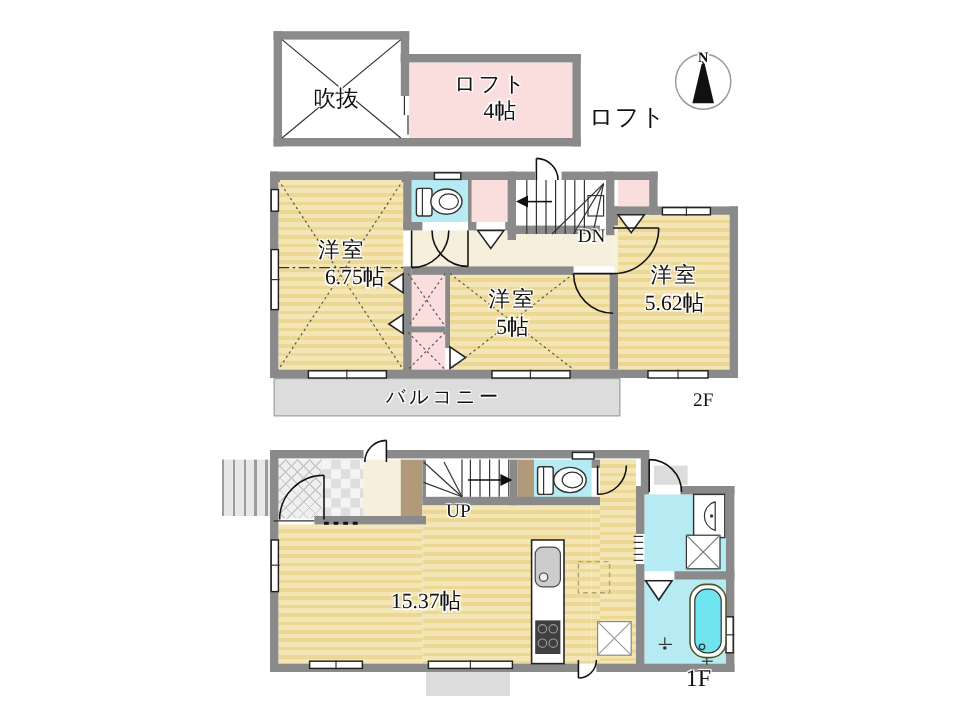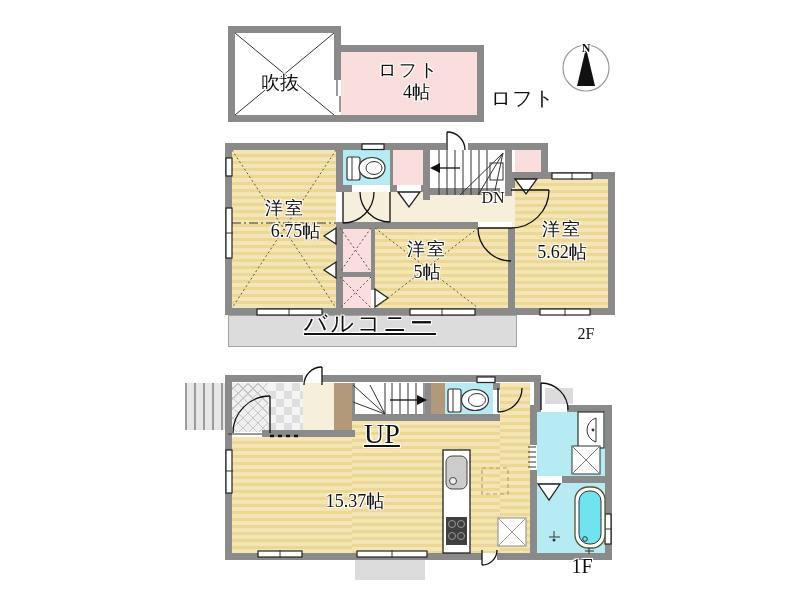--- a/index.html
+++ b/index.html
@@ -307,20 +307,20 @@
   <div class="lbl" style="left:490px;top:87px;width:66px;font-size:20px;letter-spacing:1px;">ロフト</div>
   <div class="lbl" style="left:576px;top:42px;width:20px;font-size:12px;font-weight:bold;">N</div>
 
   <div class="lbl" style="left:234px;top:198px;width:102px;font-size:18px;letter-spacing:2px;">洋室</div>
   <div class="lbl" style="left:234px;top:221px;width:123px;font-size:18px;">6.75帖</div>
   <div class="lbl" style="left:382px;top:239px;width:90px;font-size:18px;letter-spacing:2px;">洋室</div>
   <div class="lbl" style="left:382px;top:262px;width:90px;font-size:18px;">5帖</div>
   <div class="lbl" style="left:517px;top:219px;width:90px;font-size:18px;letter-spacing:2px;">洋室</div>
   <div class="lbl" style="left:517px;top:242px;width:90px;font-size:18px;">5.62帖</div>
   <div class="lbl" style="left:474px;top:189px;width:38px;font-size:16px;">DN</div>
-  <div class="lbl" style="left:270px;top:311px;width:200px;font-size:23px;letter-spacing:3px;text-decoration:underline;">バルコニー</div>
+  <div class="lbl" style="left:270px;top:323px;width:200px;font-size:16px;letter-spacing:3px;">バルコニー</div>
   <div class="lbl" style="left:564px;top:325px;width:44px;font-size:16px;">2F</div>
 
-  <div class="lbl" style="left:358px;top:418px;width:48px;font-size:28px;text-decoration:underline;">UP</div>
+  <div class="lbl" style="left:358px;top:418px;width:48px;font-size:16px;">UP</div>
   <div class="lbl" style="left:295px;top:491px;width:120px;font-size:18px;">15.37帖</div>
   <div class="lbl" style="left:560px;top:555px;width:44px;font-size:20px;">1F</div>
 
 </div>
 
 </body></html>

